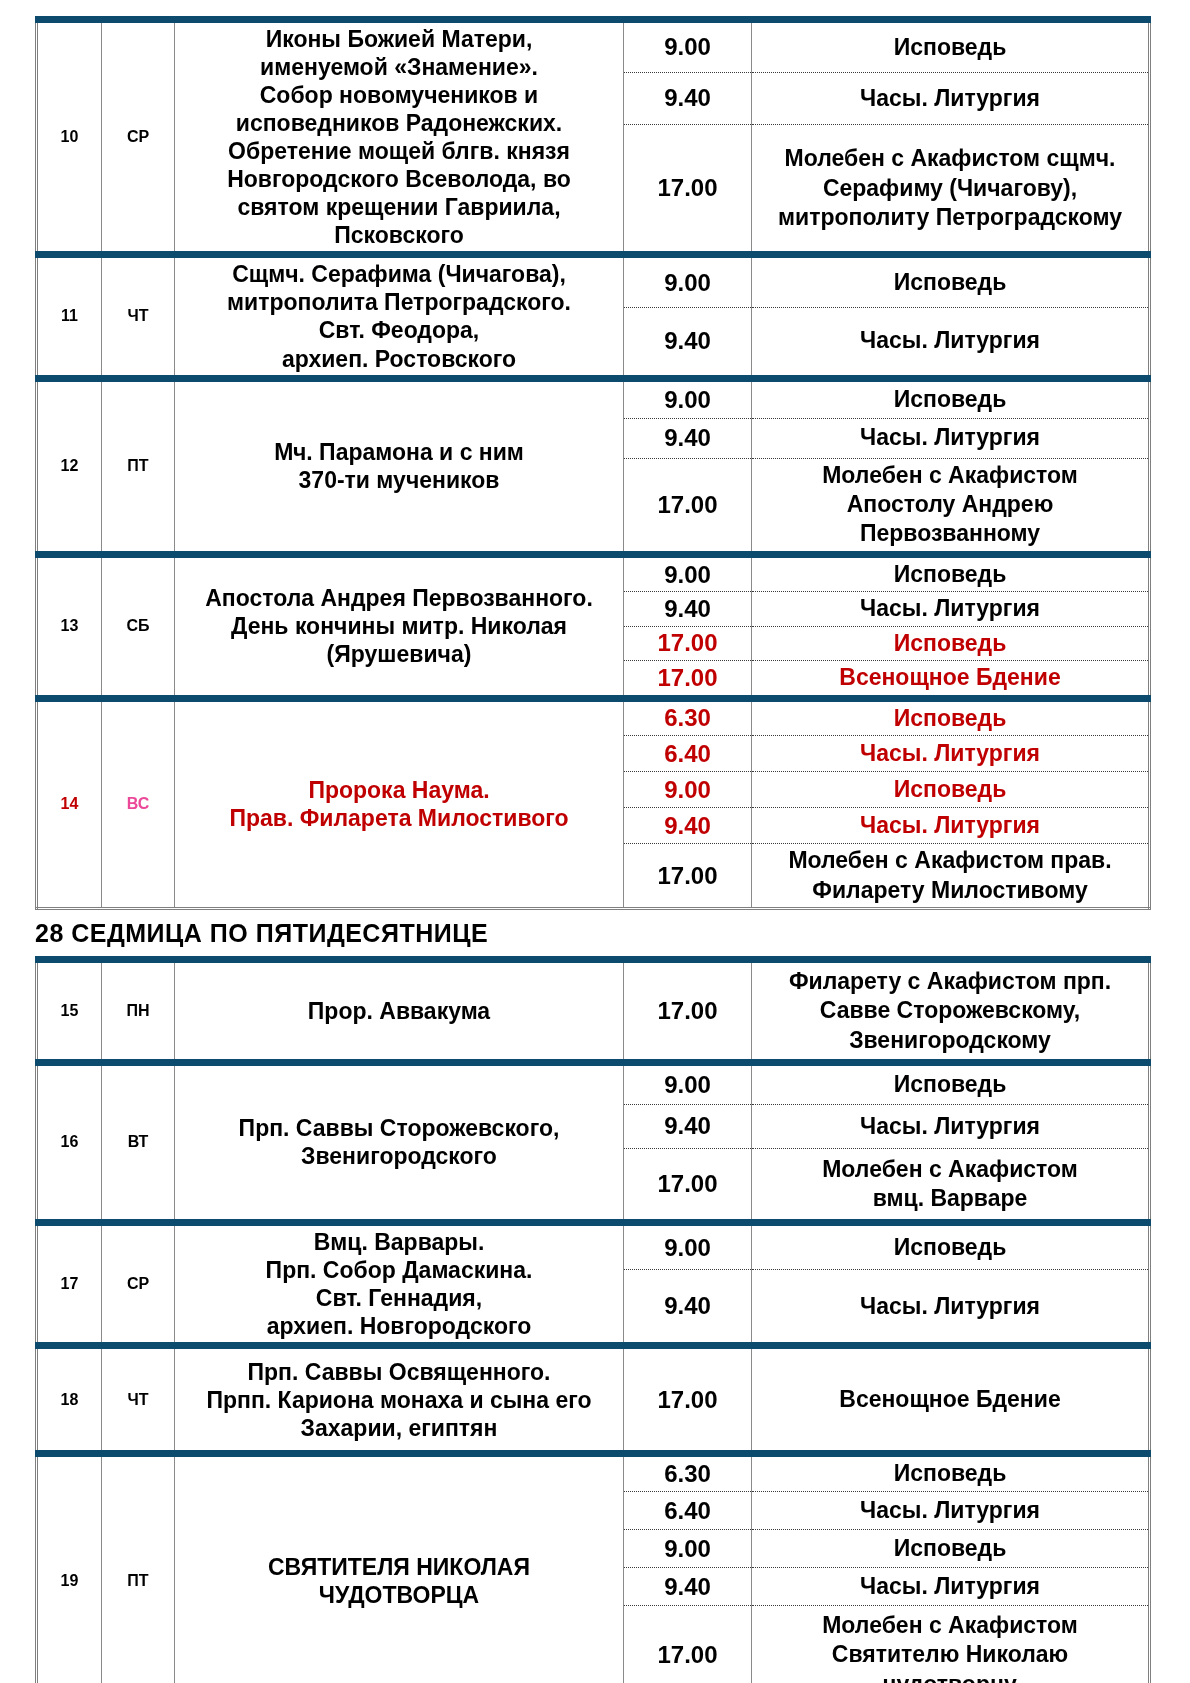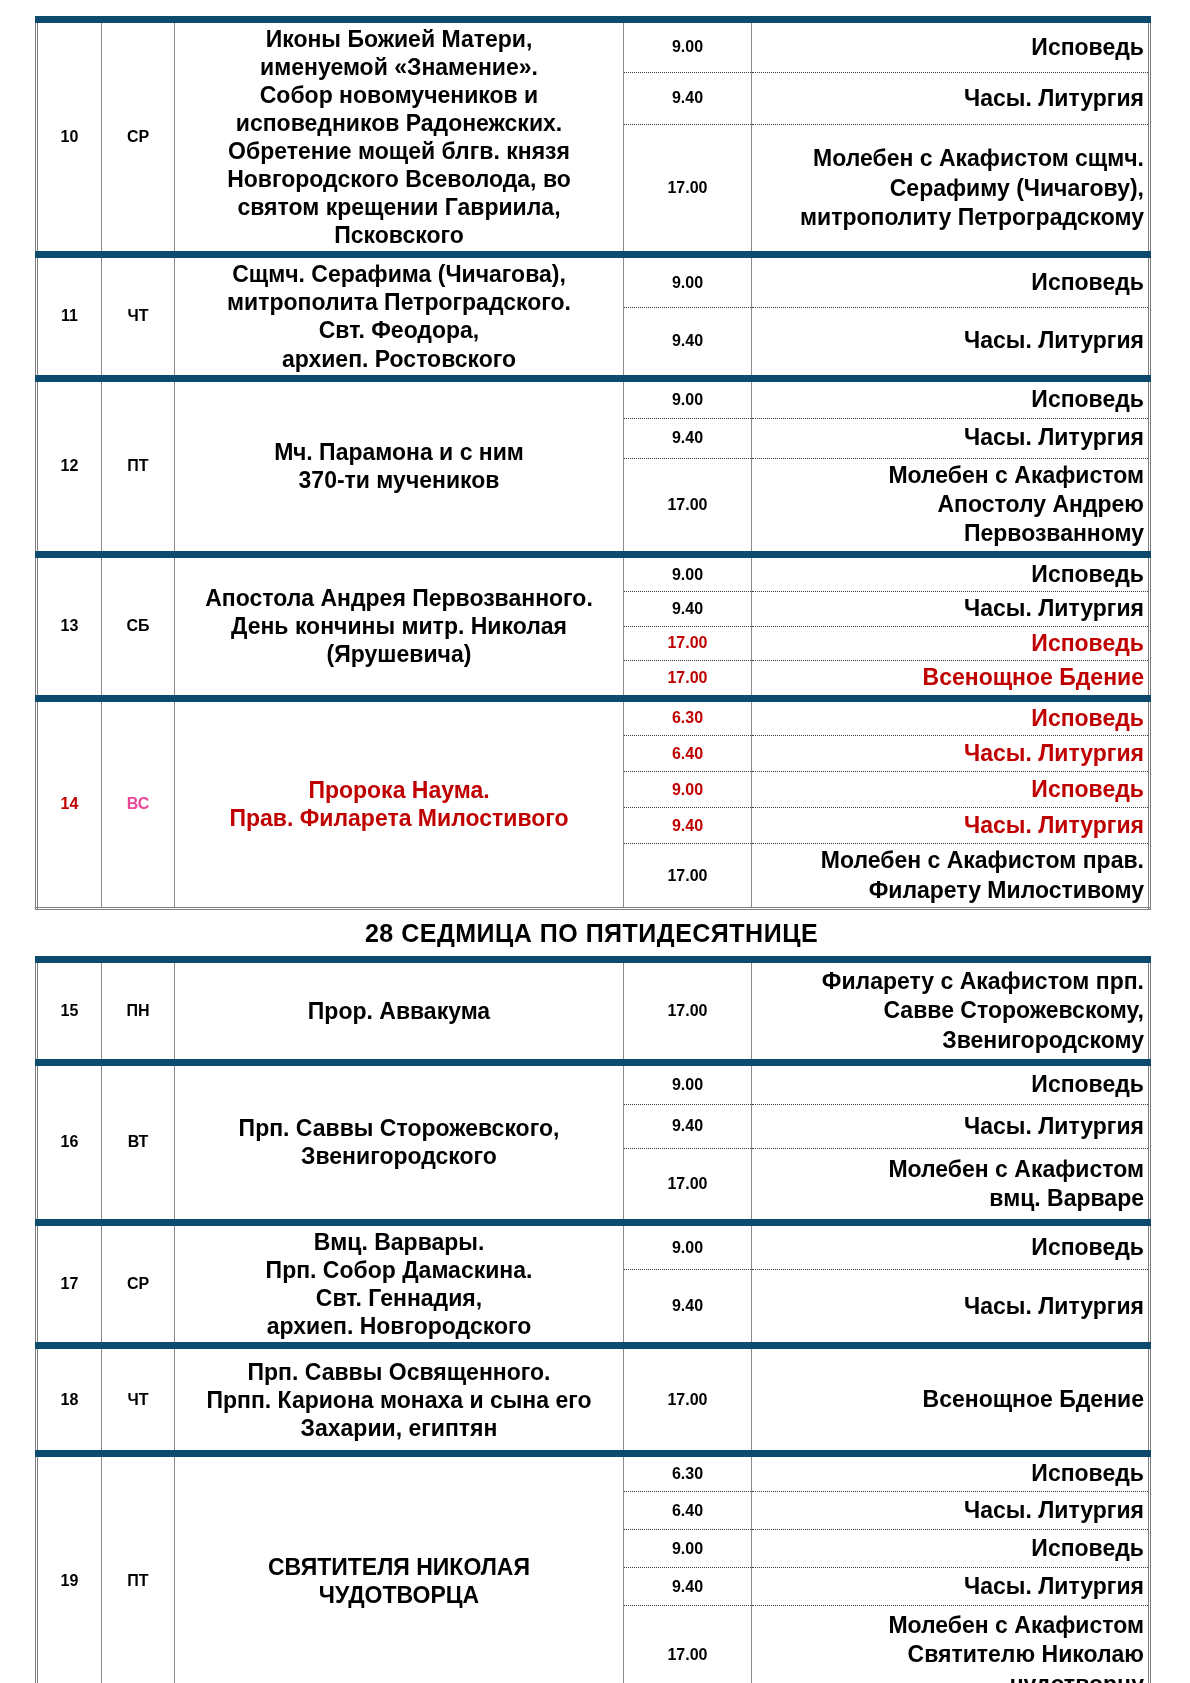--- a/index.html
+++ b/index.html
@@ -39,32 +39,31 @@
   }
   td.desc {
     text-align: center;
     font-size: 23px;
     line-height: 1.22;
     white-space: pre-line;
     padding: 3px 8px;
   }
   td.time {
     text-align: center;
-    font-size: 16px;
+    font-size: 24px;
   }
   td.svc {
-    text-align: right;
+    text-align: center;
     font-size: 23px;
     line-height: 1.28;
     white-space: pre-line;
     padding: 3px 8px 3px 12px;
   }
   .section-heading {
     width: 1113px;
-    text-align: center;
     font-size: 25px;
     padding: 9px 0 8px 0;
     letter-spacing: 0.5px;
   }
 </style>
 </head>
 <body>
 
 <div class="page">
 

